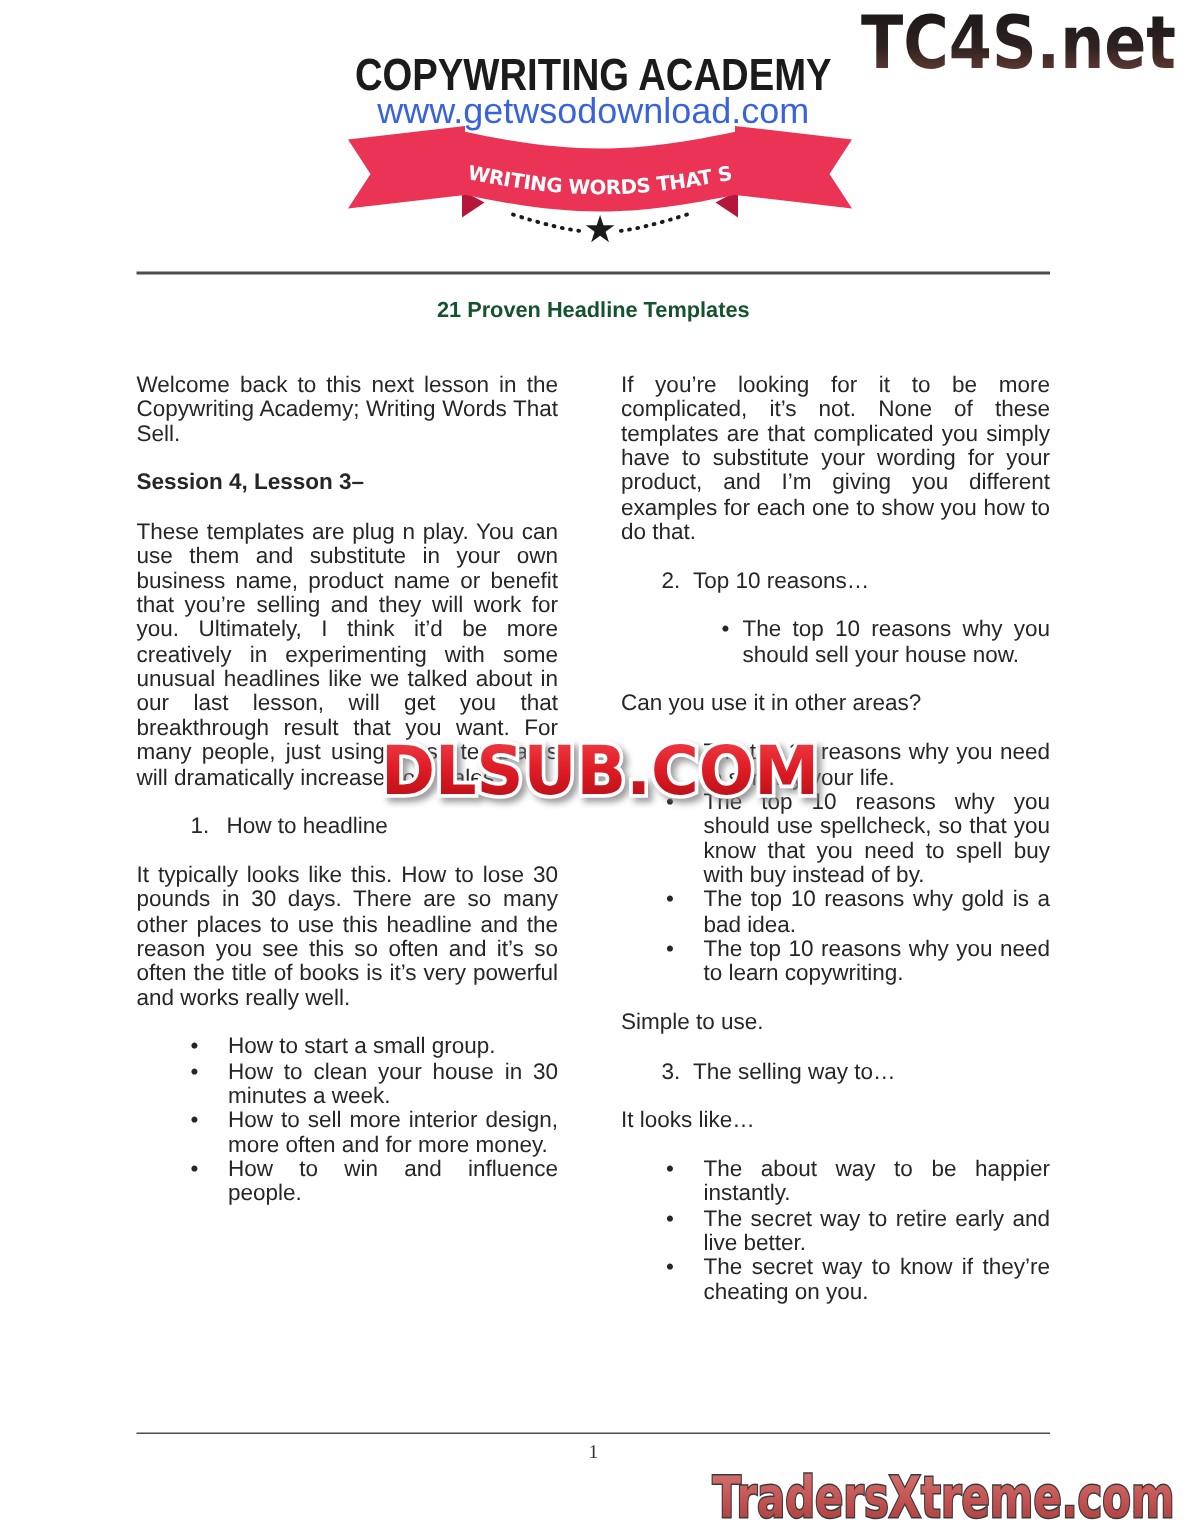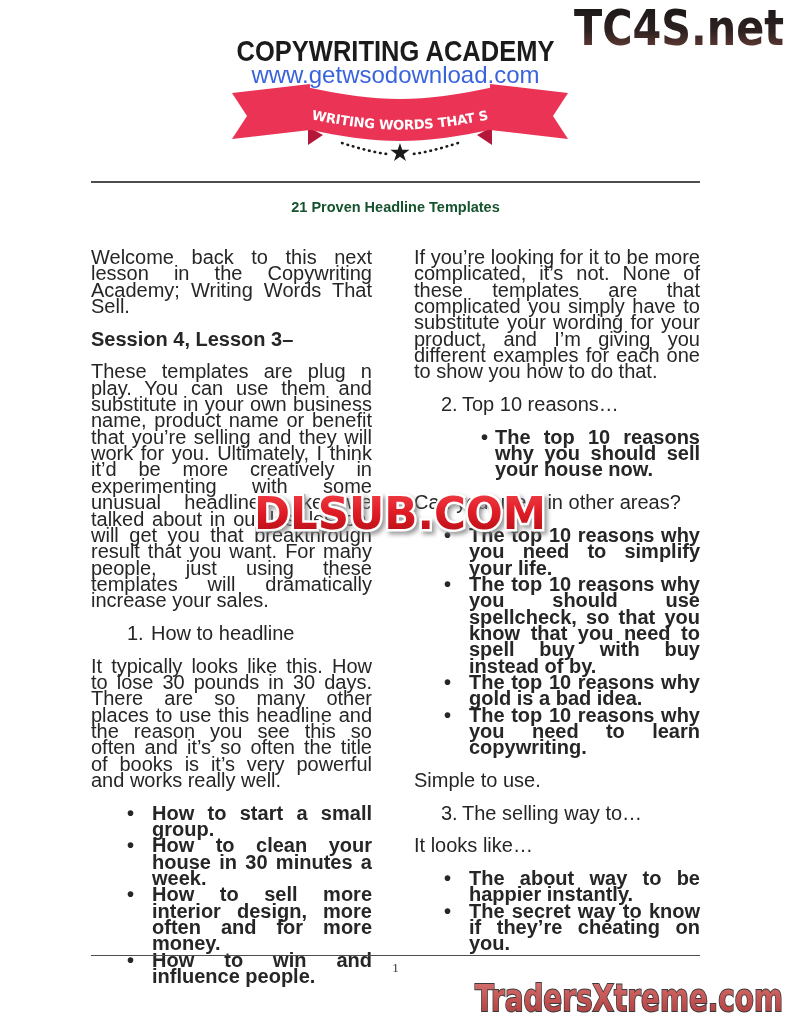--- a/index.html
+++ b/index.html
@@ -26,30 +26,30 @@
     filter:drop-shadow(0 0 1.5px #fff) drop-shadow(0 0 1.5px #fff);}
   
   .rule{position:absolute;left:91px;width:609px;border-top:2px solid #4d4d4d;height:0;}
   .rule-top{top:181px;}
   .rule-bottom{top:955px;border-top-width:1.5px;}
   .doc-title{
     position:absolute;top:199px;left:91px;width:609px;text-align:center;
     font-size:14.5px;font-weight:bold;color:#14532d;
   }
   .columns{position:absolute;top:249px;left:91px;width:609px;display:flex;}
-  .col{font-size:20px;line-height:16.35px;text-align:justify;}
+  .col{font-size:15px;line-height:16.35px;text-align:justify;}
   .col-left{width:281px;margin-right:42px;}
   .col-right{width:286px;}
   .col p{margin:0 0 16.35px 0;}
   .bold{font-weight:bold;}
   .num-item{position:relative;padding-left:60px;margin:0 0 16.35px 0;text-align:left;}
   .num-item .n{position:absolute;left:36px;}
   .col-right .num-item{padding-left:48px;}
   .col-right .num-item .n{left:27px;}
-  ul.bullets{list-style:none;margin:0 0 16.35px 0;padding:0 0 0 61px;font-weight:bold;}
+  ul.bullets{list-style:none;margin:0 0 16.35px 0;padding:0 0 0 61px;}
   .col-right ul.bullets{padding-left:55px;}
   ul.bullets li{position:relative;}
   ul.bullets li::before{content:"\2022";position:absolute;left:-25px;}
   .col-right ul.bullets.deep{padding-left:81px;}
   .col-right ul.bullets.deep li::before{left:-14px;}
   .page-num{
     position:absolute;top:960px;left:91px;width:609px;text-align:center;
     font-family:"Liberation Serif",serif;font-size:13px;color:#333;
   }
   svg text{font-family:"DejaVu Sans","Liberation Sans",sans-serif;}
@@ -135,20 +135,21 @@
         <li>The top 10 reasons why you need to learn copywriting.</li>
       </ul>
       <p>Simple to use.</p>
       <div class="num-item">
         <span class="n">3.</span>
         <span>The selling way to…</span>
       </div>
       <p>It looks like…</p>
       <ul class="bullets">
         <li>The about way to be happier instantly.</li>
+        <li>The secret way to retire early and live better.</li>
         <li>The secret way to know if they’re cheating on you.</li>
       </ul>
     </div>
   </div>
 
   <svg class="wm-dlsub" viewBox="0 0 308 62">
     <defs>
       <linearGradient id="gDlsub" x1="0" y1="0" x2="0" y2="1">
         <stop offset="0" stop-color="#f4434c"></stop>
         <stop offset="0.5" stop-color="#de1b24"></stop>

